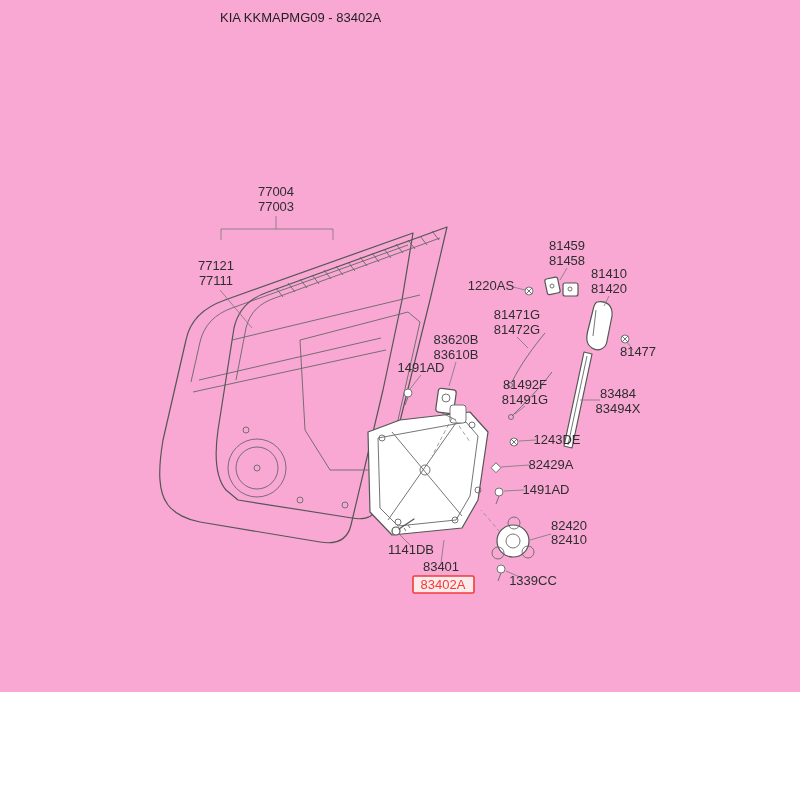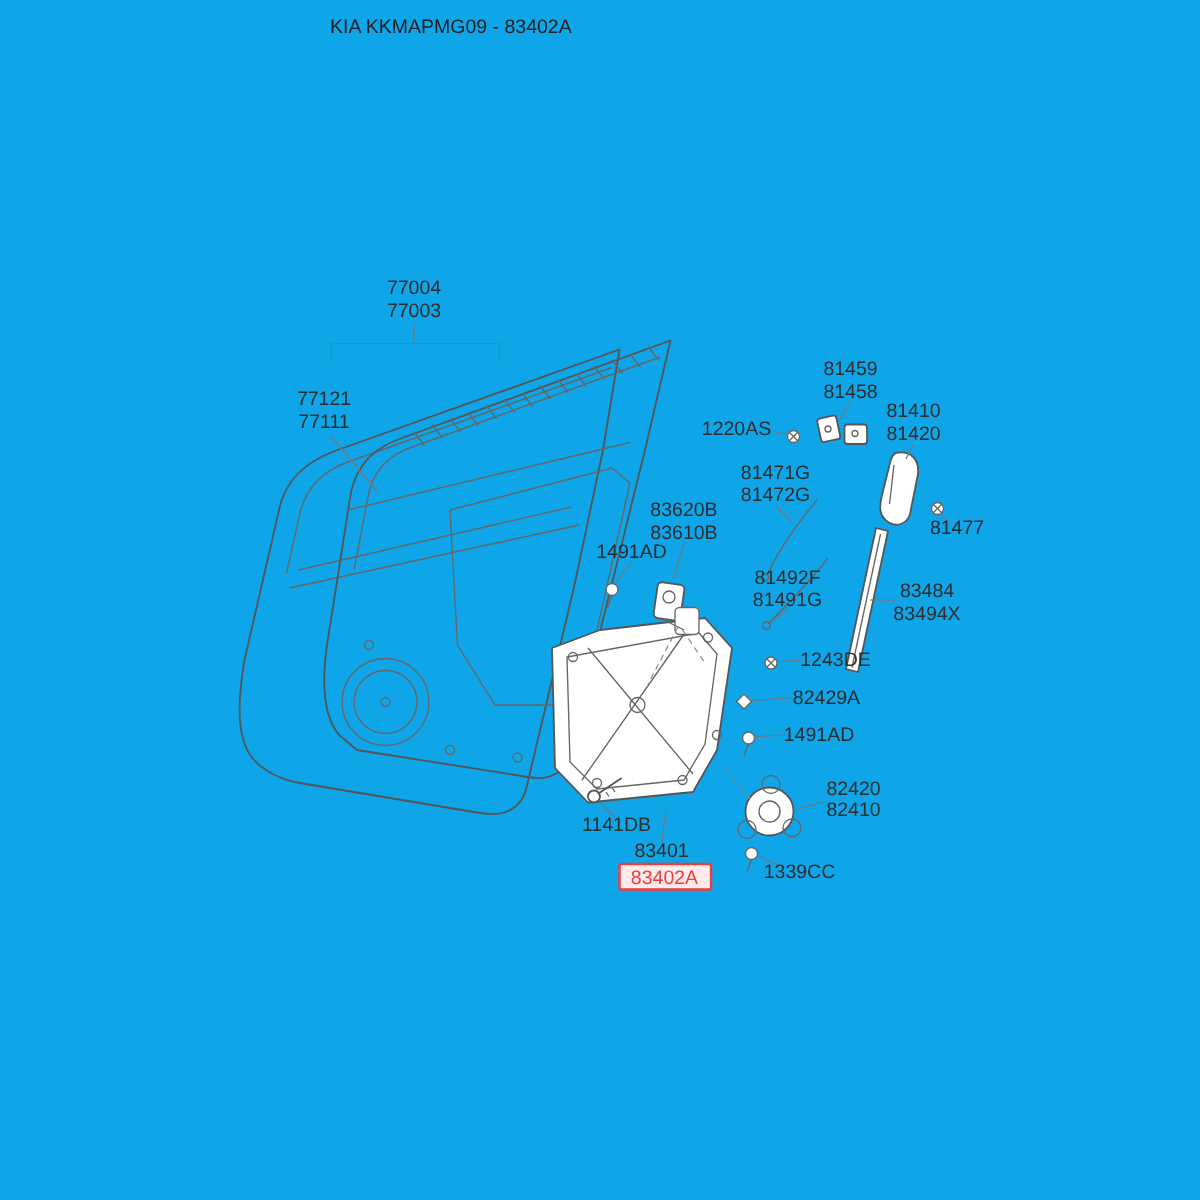--- a/index.html
+++ b/index.html
@@ -1,16 +1,16 @@
 <!DOCTYPE html>
 <html><head>
 <meta charset="utf-8">
 <style>
   html,body{margin:0;padding:0;background:#ffffff;}
-  #stage{position:relative;width:800px;height:800px;background:#0ea5e9;overflow:hidden;
+  #stage{position:relative;width:800px;height:692px;background:#f9a8d4;overflow:hidden;
          font-family:"Liberation Sans",sans-serif;}
   svg{position:absolute;left:0;top:0;}
   .outline{fill:none;stroke:#555555;stroke-width:1.2;stroke-linejoin:round;stroke-linecap:round;}
   .thin{fill:none;stroke:#666666;stroke-width:0.9;}
   .leader{fill:none;stroke:#777777;stroke-width:0.8;}
   .dashed{fill:none;stroke:#888888;stroke-width:0.8;stroke-dasharray:4 3;}
   .lbl{font-family:"Liberation Sans",sans-serif;font-size:13px;fill:#2e2e2e;}
   .title-lbl{font-family:"Liberation Sans",sans-serif;font-size:13px;fill:#1f1f1f;}
   .hl-box{fill:#fdeaea;}
   .hl-text{font-family:"Liberation Sans",sans-serif;font-size:13px;}

